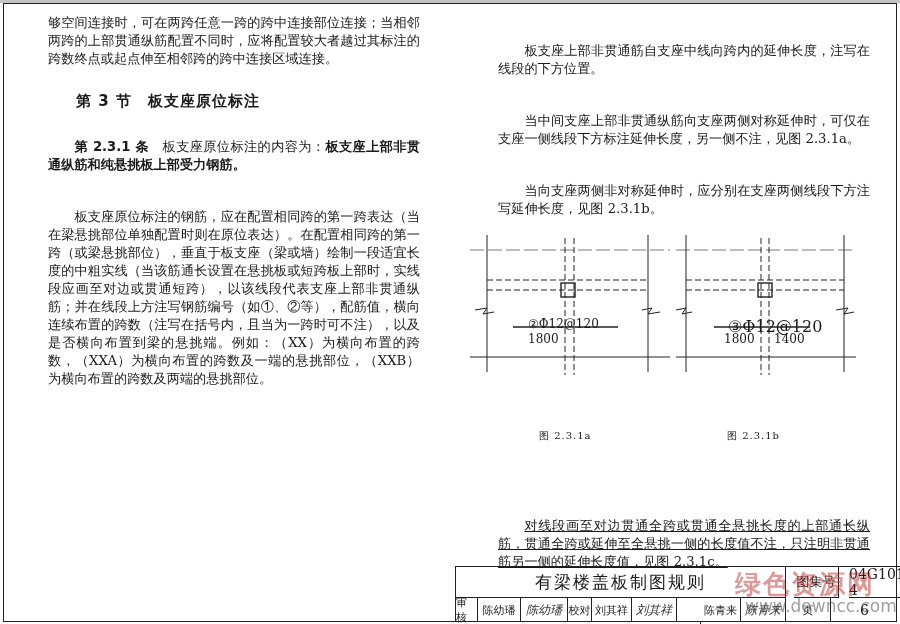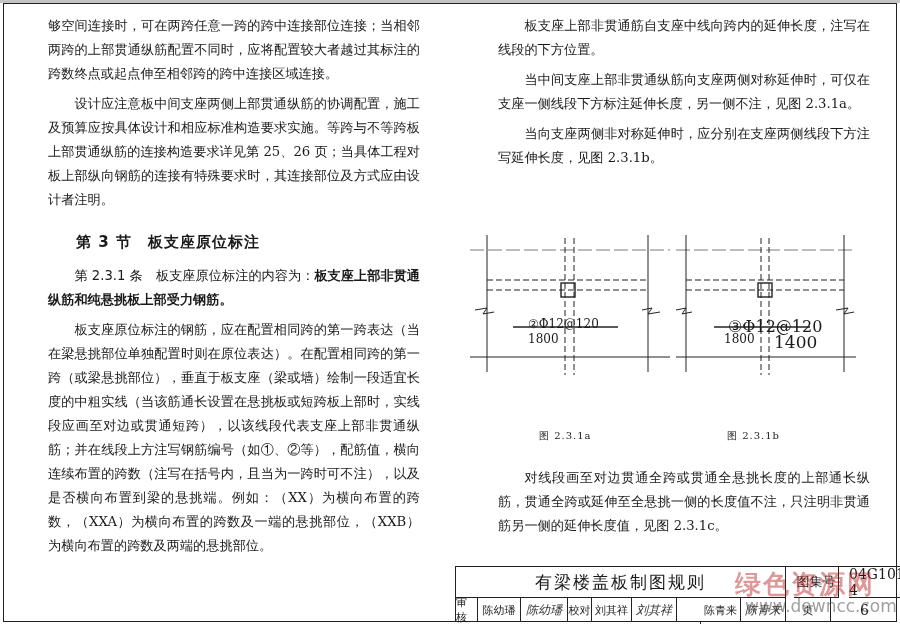--- a/index.html
+++ b/index.html
@@ -1,28 +1,28 @@
 <!DOCTYPE html>
 <html><head>
 <meta charset="utf-8">
 <style>
   html, body { margin:0; padding:0; }
   body { width:900px; height:624px; background:#ffffff; position:relative; overflow:hidden;
          font-family:"DejaVu Serif", serif; color:#1a1a1a; }
   .frame { position:absolute; left:3px; top:3px; width:894px; height:619px; border:1.5px solid #222; box-sizing:border-box; }
   .topedge { position:absolute; left:0; top:0; width:900px; height:3px; background:#555; opacity:.35; }
-  .col { position:absolute; font-size:13.2px; line-height:24px; }
+  .col { position:absolute; font-size:13.2px; line-height:18px; }
   .col p { margin:0; text-align:justify; }
-  .col p.indent { text-indent:2em; }
+  .col p.indent { text-indent:2em;margin-top:28px; }
   .col .gap { height:6px; }
   .left { left:48px; top:14px; width:372px; }
   .right { left:498px; top:14px; width:372px; }
   .sec-title { font-family:"DejaVu Sans", sans-serif; font-weight:bold; font-size:15px; margin:18px 0 10px 28px; letter-spacing:1px; }
   .bold { font-family:"DejaVu Sans", sans-serif; font-weight:bold; }
-  .art { font-family:"DejaVu Sans", sans-serif; font-weight:normal; }
+  .art { font-family:"DejaVu Sans", sans-serif; font-weight:bold; }
   .fig { position:absolute; }
   .fig svg { display:block; }
   .figcap { position:absolute; font-size:10px; letter-spacing:1px; }
   .titleblock { position:absolute; left:455px; top:566px; width:478px; height:56px; border-top:1.5px solid #222; border-left:1.5px solid #222; box-sizing:border-box;text-decoration:underline; }
   .tb-main { position:absolute; left:0; top:0; width:330px; height:31px; display:flex; align-items:center; justify-content:center;
              font-size:17px; letter-spacing:2px; border-right:1px solid #222; border-bottom:1px solid #222; box-sizing:border-box; }
   .tb-cell { position:absolute; display:flex; align-items:center; justify-content:center; box-sizing:border-box; border-right:1px solid #222; font-size:11px; }
   .tb-r1 { top:0; height:31px; border-bottom:1px solid #222; }
   .tb-r2 { top:31px; height:24px; }
   .sig { font-family:"DejaVu Serif", serif; font-style:italic; font-size:12px; color:#333; }
@@ -31,21 +31,20 @@
 </style>
 </head>
 <body>
 
 <div class="topedge"></div>
 <div class="frame"></div>
 
 <div class="col left">
   <p>够空间连接时，可在两跨任意一跨的跨中连接部位连接；当相邻两跨的上部贯通纵筋配置不同时，应将配置较大者越过其标注的跨数终点或起点伸至相邻跨的跨中连接区域连接。</p>
   <div class="gap"></div>
-  <p class="indent">设计应注意板中间支座两侧上部贯通纵筋的协调配置，施工及预算应按具体设计和相应标准构造要求实施。等跨与不等跨板上部贯通纵筋的连接构造要求详见第 25、26 页；当具体工程对板上部纵向钢筋的连接有特殊要求时，其连接部位及方式应由设计者注明。</p>
   <div class="sec-title">第 3 节　板支座原位标注</div>
   <p class="indent"><span class="art">第 2.3.1 条</span><span>　板支座原位标注的内容为：</span><span class="bold">板支座上部非贯通纵筋和纯悬挑板上部受力钢筋。</span></p>
   <div class="gap"></div>
   <p class="indent">板支座原位标注的钢筋，应在配置相同跨的第一跨表达（当在梁悬挑部位单独配置时则在原位表达）。在配置相同跨的第一跨（或梁悬挑部位），垂直于板支座（梁或墙）绘制一段适宜长度的中粗实线（当该筋通长设置在悬挑板或短跨板上部时，实线段应画至对边或贯通短跨），以该线段代表支座上部非贯通纵筋；并在线段上方注写钢筋编号（如①、②等），配筋值，横向连续布置的跨数（注写在括号内，且当为一跨时可不注），以及是否横向布置到梁的悬挑端。例如：（XX）为横向布置的跨数，（XXA）为横向布置的跨数及一端的悬挑部位，（XXB）为横向布置的跨数及两端的悬挑部位。</p>
 </div>
 
 <div class="col right">
   <p class="indent">板支座上部非贯通筋自支座中线向跨内的延伸长度，注写在线段的下方位置。</p>
   <div class="gap"></div>
   <p class="indent">当中间支座上部非贯通纵筋向支座两侧对称延伸时，可仅在支座一侧线段下方标注延伸长度，另一侧不注，见图 2.3.1a。</p>
@@ -87,25 +86,25 @@
       <line x1="85" y1="8" x2="85" y2="145" stroke-dasharray="6,3"></line>
       <line x1="93" y1="8" x2="93" y2="145" stroke-dasharray="6,3"></line>
       <rect x="82" y="53" width="14" height="14" stroke-width="1.4"></rect>
       <polyline points="0,80 10,78 6,84 16,82"></polyline>
       <polyline points="160,80 172,78 168,84 178,82"></polyline>
       <line x1="38" y1="97" x2="134" y2="97" stroke-width="1.4"></line>
     </g>
   </svg>
   <div style="position:absolute; left:52px; top:87px; font-size:16px; white-space:nowrap;">③Φ12@120</div>
   <div style="position:absolute; left:48px; top:102px; font-size:12px;">1800</div>
-  <div style="position:absolute; left:98px; top:102px; font-size:17px;">1400</div>
+  <div style="position:absolute; left:98px; top:102px; font-size:12px;">1400</div>
 </div>
 <div class="figcap" style="left:727px; top:429px;">图 2.3.1b</div>
 
-<div class="col right" style="top:466px;">
+<div class="col right" style="top:489px;text-decoration:underline;">
   <p class="indent">对线段画至对边贯通全跨或贯通全悬挑长度的上部通长纵筋，贯通全跨或延伸至全悬挑一侧的长度值不注，只注明非贯通筋另一侧的延伸长度值，见图 2.3.1c。</p>
 </div>
 
 <div class="titleblock">
   <div class="tb-main">有梁楼盖板制图规则</div>
   <div class="tb-cell tb-r1" style="left:338px; width:45px; font-size:13px;">图集号</div>
   <div class="tb-cell tb-r1" style="left:393px; width:67px; font-size:14px; border-right:none;">04G101-4</div>
 
   <div class="tb-cell tb-r2" style="left:0; width:22px;">审核</div>
   <div class="tb-cell tb-r2" style="left:22px; width:43px;">陈幼璠</div>

